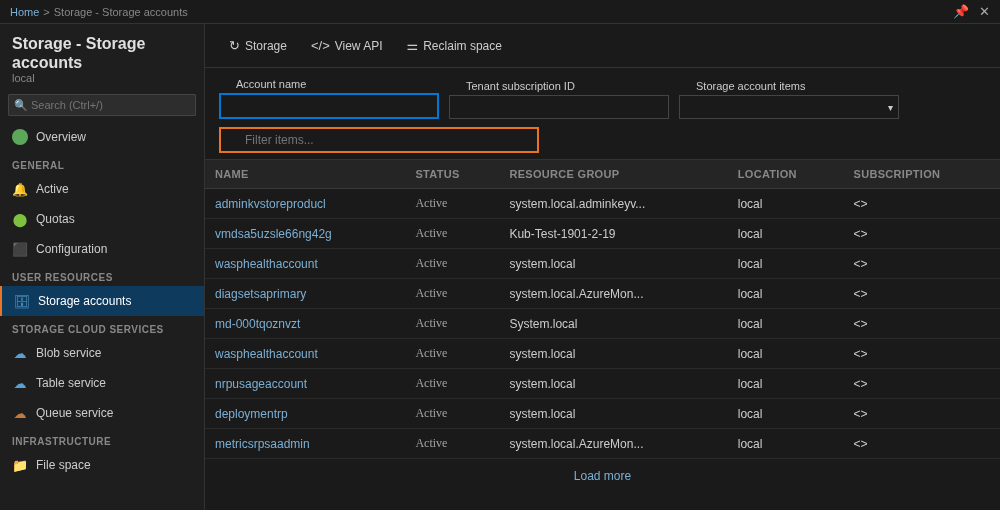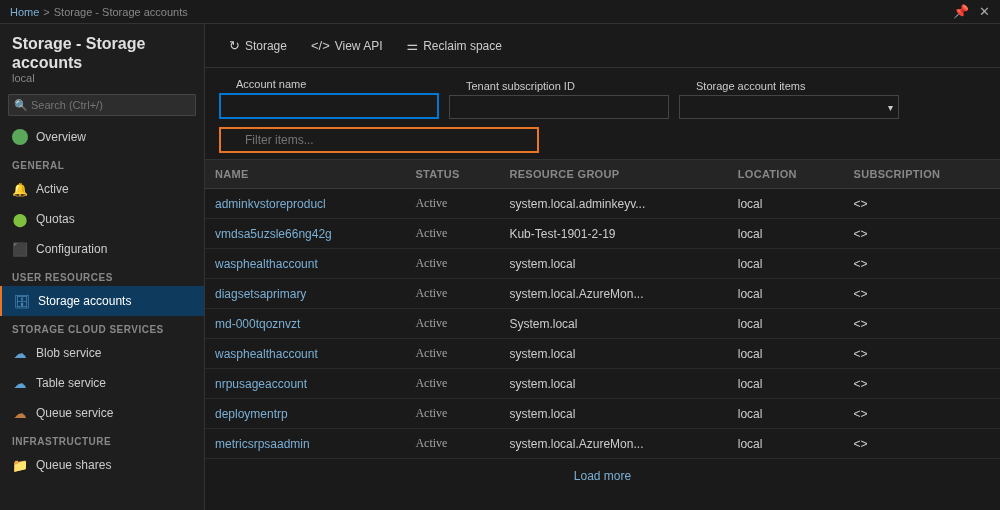--- a/index.html
+++ b/index.html
@@ -375,21 +375,21 @@
       <span>Table service</span>
     </div>
     <div class="sidebar-item">
       <div class="icon-box queue-icon" style="color:#c07c40;">☁</div>
       <span>Queue service</span>
     </div>
 
     <div class="sidebar-section-label">INFRASTRUCTURE</div>
     <div class="sidebar-item">
       <div class="icon-box" style="color:#9ba0a8;">📁</div>
-      <span>Queue shares</span>
+      <span>File space</span>
     </div>
   </div>
 
   <div class="content">
 
     <div class="content-toolbar">
       <button class="toolbar-btn">
         <span class="btn-icon">↻</span>
         <span>Storage</span>
       </button>

